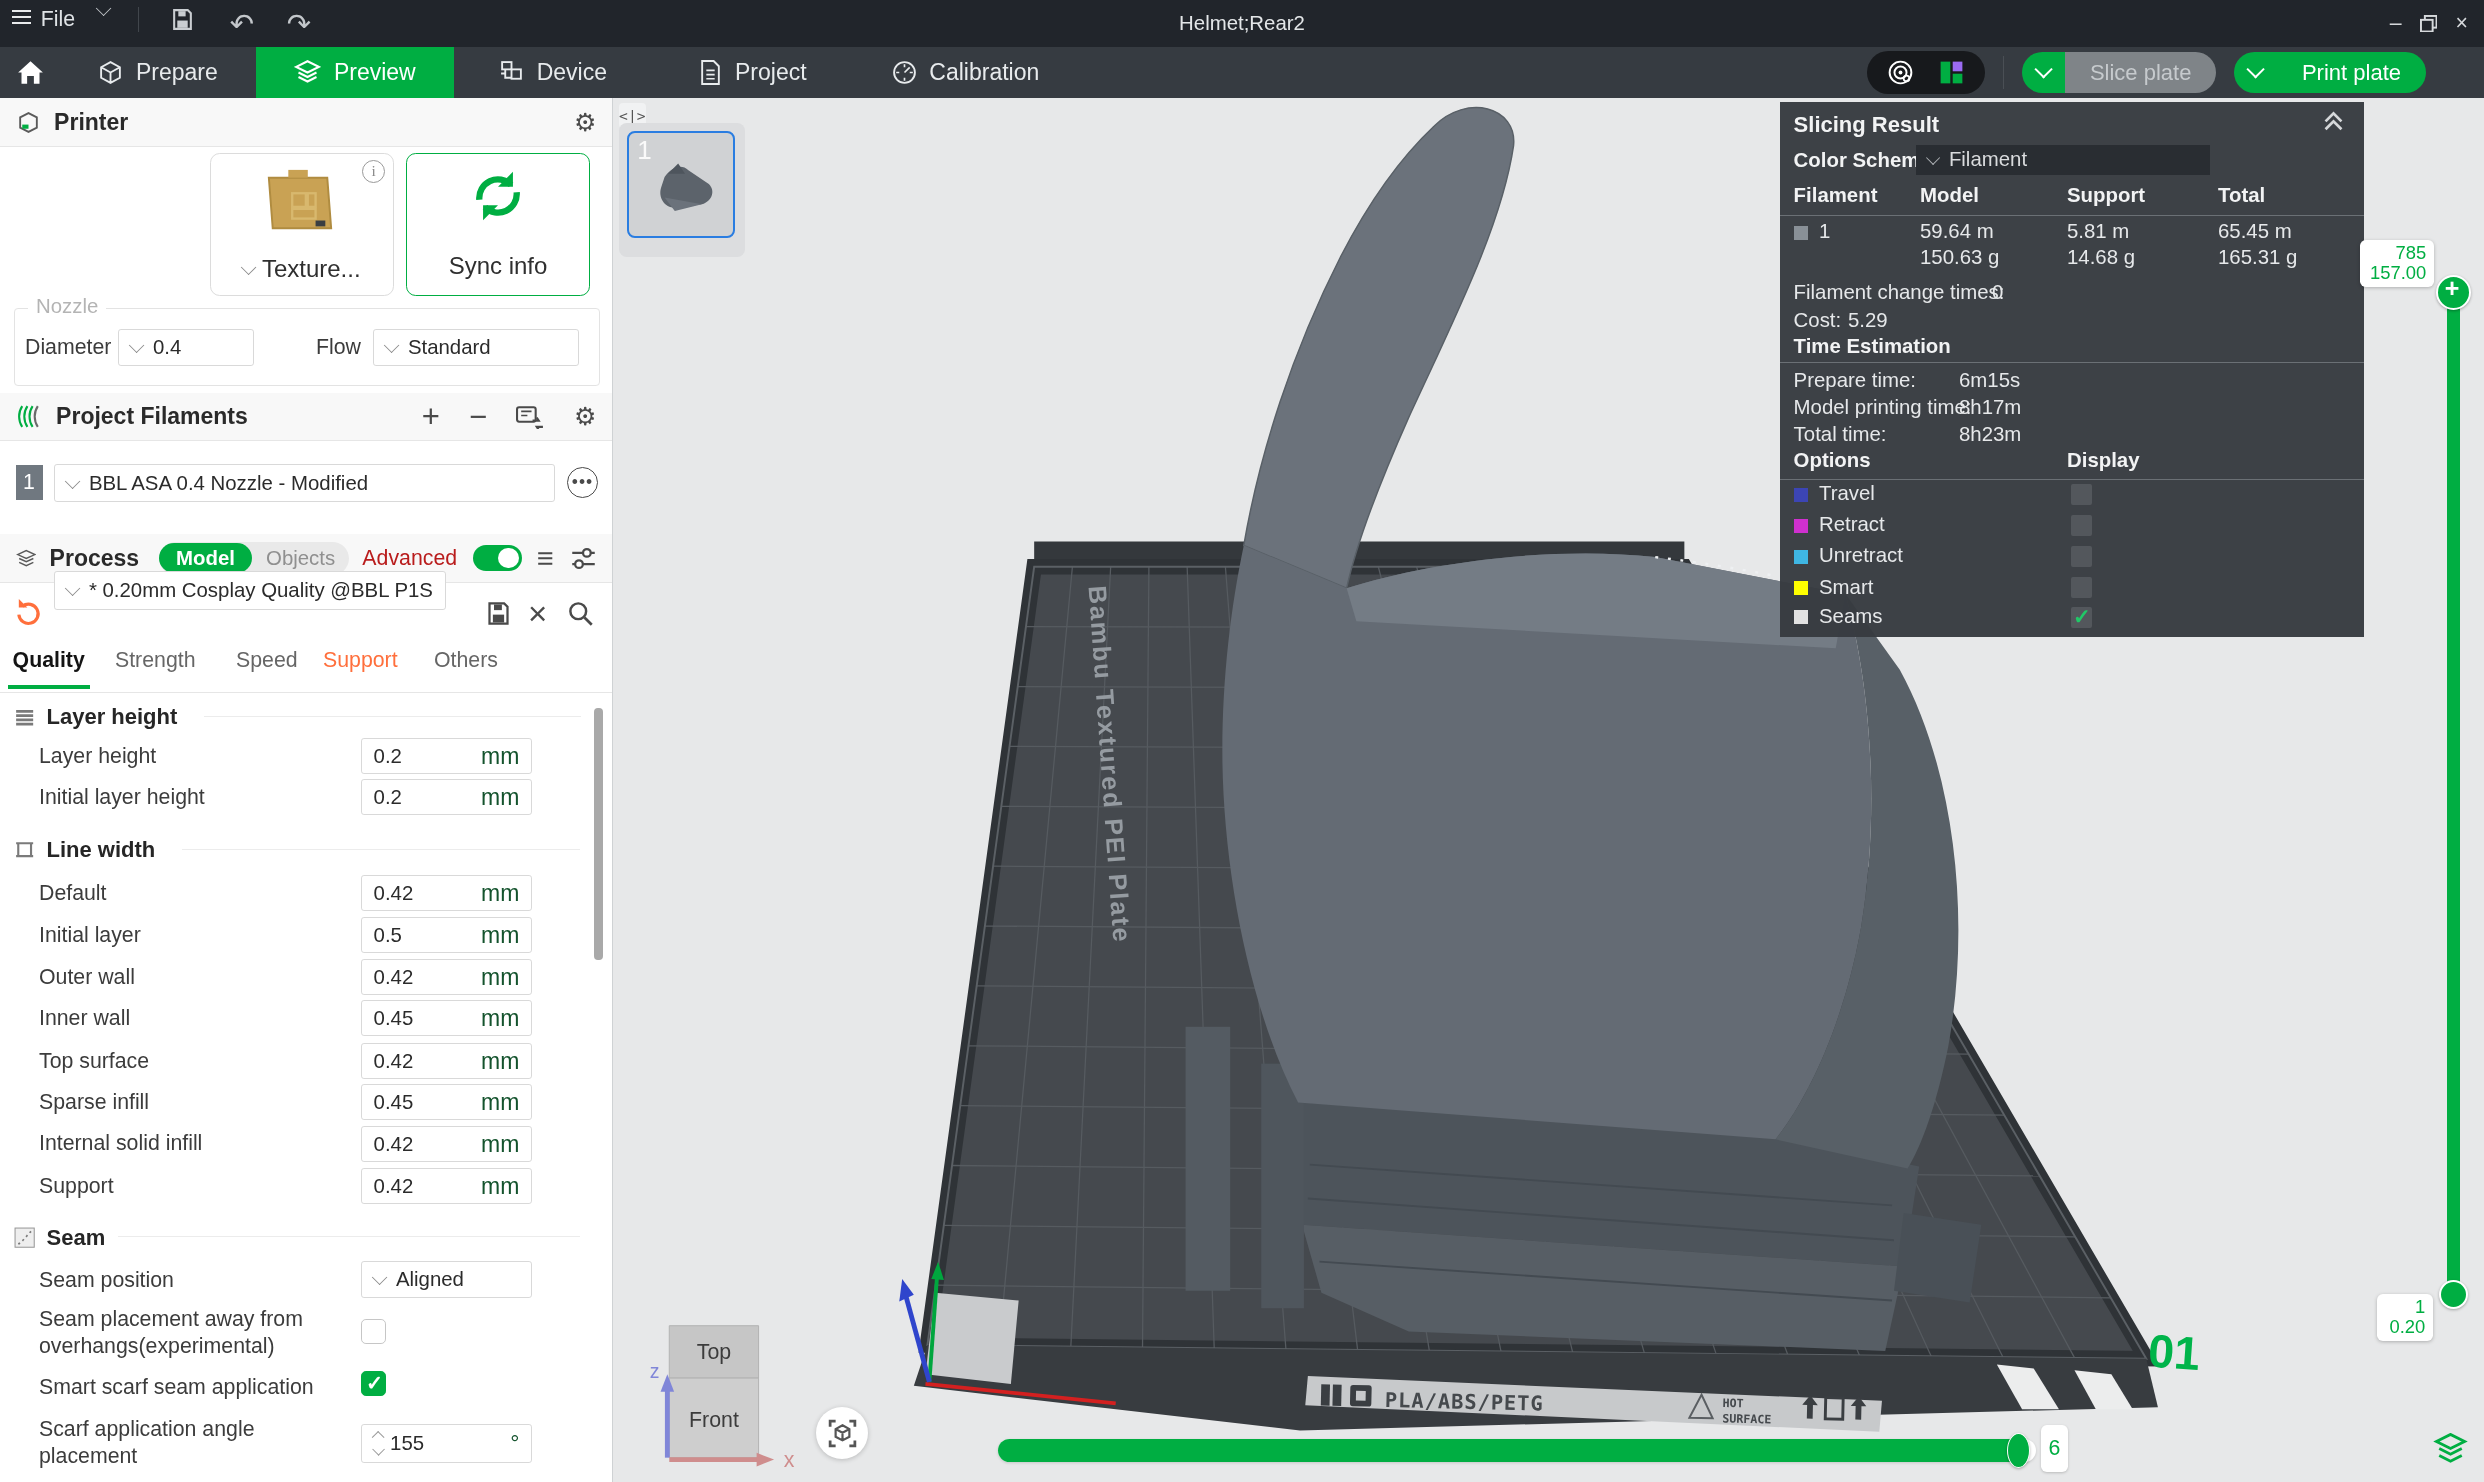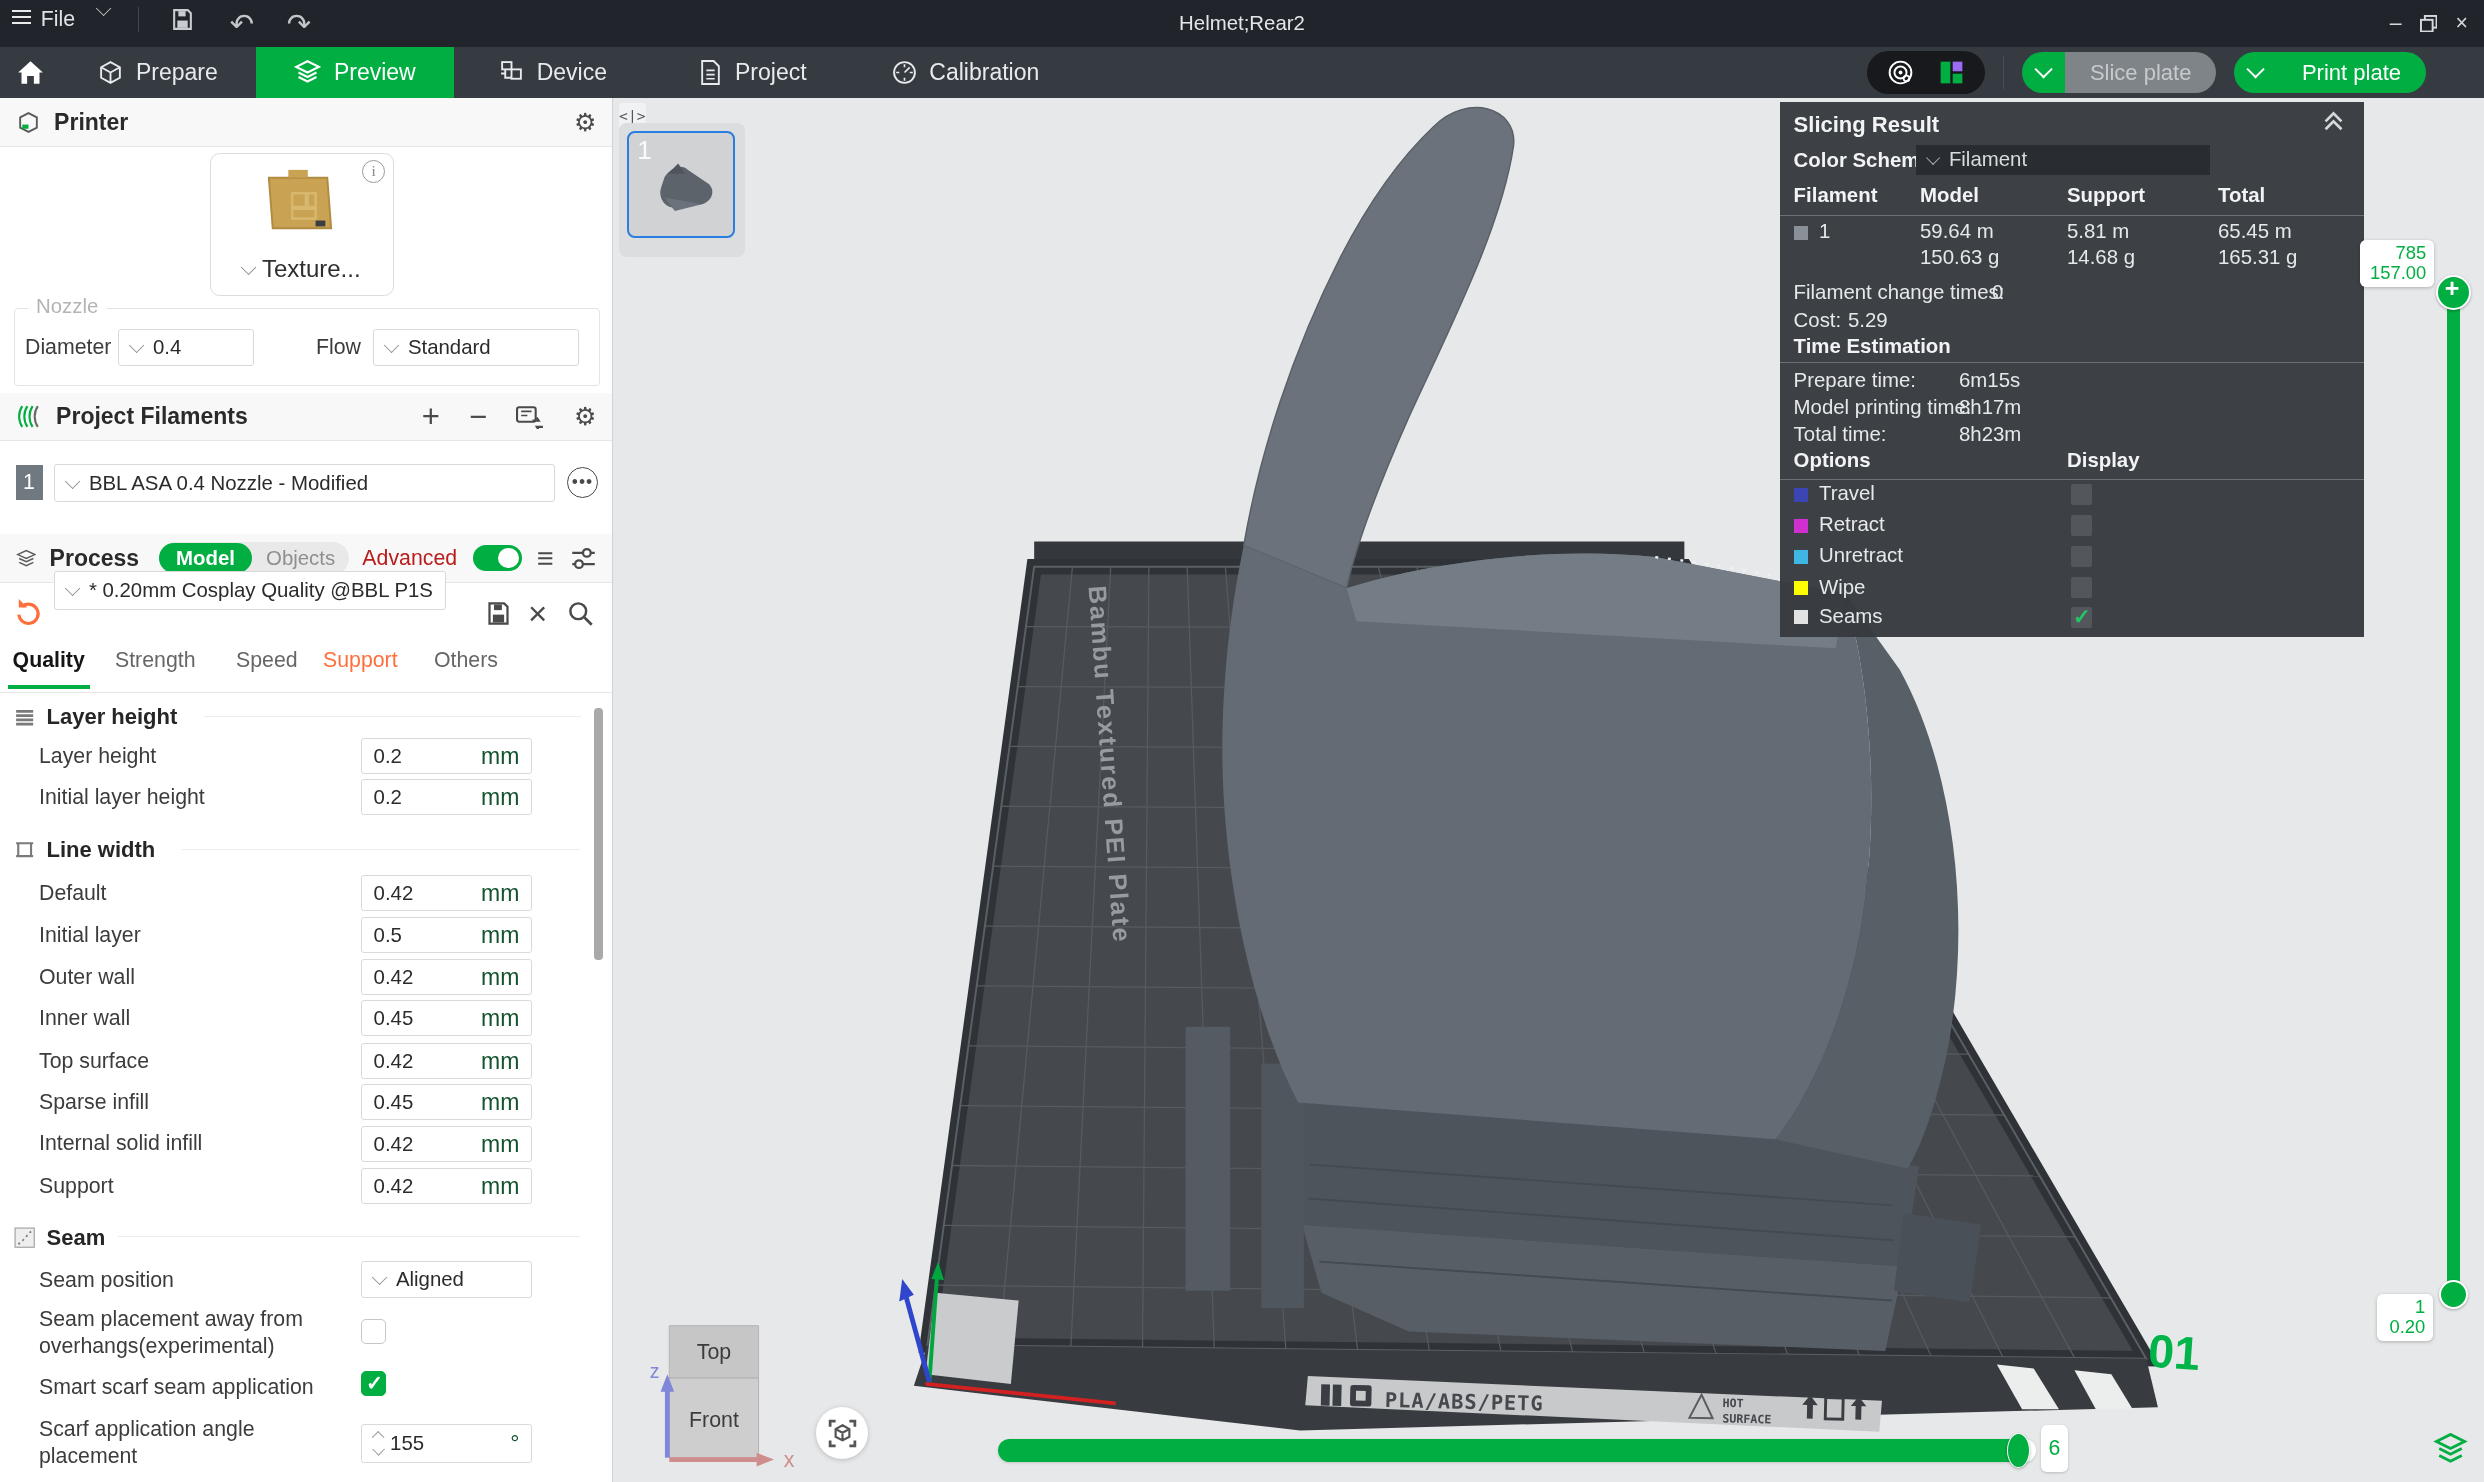--- a/index.html
+++ b/index.html
@@ -213,20 +213,31 @@
           <rect x="16" y="22" width="12" height="5" fill="none" stroke="#d8b86e" stroke-width="1.2"></rect>
           <rect x="28" y="28" width="5" height="3" fill="#3a3e42"></rect>
       </svg>
       <div style="position:absolute;right:7.8px;top:5.8px;width:23px;height:23px;border:1.9px solid #9a9a9a;border-radius:50%;color:#8a8a8a;font-size:15.5px;display:flex;align-items:center;justify-content:center;font-family:'Liberation Serif',serif">i</div>
       <div class="lbl">
           <span class="chev"></span>
           <span>Texture...</span>
         </div>
     </div>
 
+    <div class="pcard" style="left:406px;top:55px;border:1.9px solid #00AE42">
+      <svg width="60" height="56" viewBox="0 0 32 30" style="position:absolute;left:61px;top:13.6px">
+        <path d="M6 17a10 10 0 0 1 17-8" fill="none" stroke="#00AE42" stroke-width="3.4"></path>
+          <path d="M24 2v8h-8z" fill="#00AE42"></path>
+        <path d="M26 13a10 10 0 0 1-17 8" fill="none" stroke="#00AE42" stroke-width="3.4"></path>
+          <path d="M8 28v-8h8z" fill="#00AE42"></path>
+      </svg>
+      <div class="lbl" style="bottom:15.5px">
+          <span>Sync info</span>
+        </div>
+    </div>
 
     <div class="fieldset" style="left:13.6px;top:210px;width:586px;height:78px">
       <span class="legend">Nozzle</span>
     </div>
     <span class="row-label" style="left:25px;top:237px">Diameter</span>
     <div class="combo" style="left:118px;top:231px;width:136px;height:37px">
       <span class="chev"></span>
         <span>0.4</span>
     </div>
     <span class="row-label" style="left:316px;top:237px">Flow</span>
@@ -561,21 +572,21 @@
       <span class="swatch" style="left: 13.6px; top: 386px; background: rgb(60, 69, 180);"></span>
       <span class="abs" style="left:39px;top:380px">Travel</span>
       <span class="dchk" style="left:291px;top:382px"></span>
       <span class="swatch" style="left: 13.6px; top: 417px; background: rgb(207, 48, 207);"></span>
       <span class="abs" style="left:39px;top:411px">Retract</span>
       <span class="dchk" style="left:291px;top:413px"></span>
       <span class="swatch" style="left: 13.6px; top: 448px; background: rgb(63, 182, 227);"></span>
       <span class="abs" style="left:39px;top:442px">Unretract</span>
       <span class="dchk" style="left:291px;top:444px"></span>
       <span class="swatch" style="left: 13.6px; top: 479px; background: rgb(255, 255, 0);"></span>
-      <span class="abs" style="left:39px;top:474px">Wipe</span>
+      <span class="abs" style="left:39px;top:474px">Smart</span>
       <span class="dchk" style="left:291px;top:475px"></span>
       <span class="swatch" style="left: 13.6px; top: 508px; background: rgb(226, 226, 226);"></span>
       <span class="abs" style="left:39px;top:503px">Seams</span>
       <span class="dchk on" style="left:291px;top:505px"></span>
     </div>
 
     <div class="abs vtooltip" style="left:1747px;top:142px;width:74px">
       <div>785</div>
       <div>157.00</div>
     </div>

